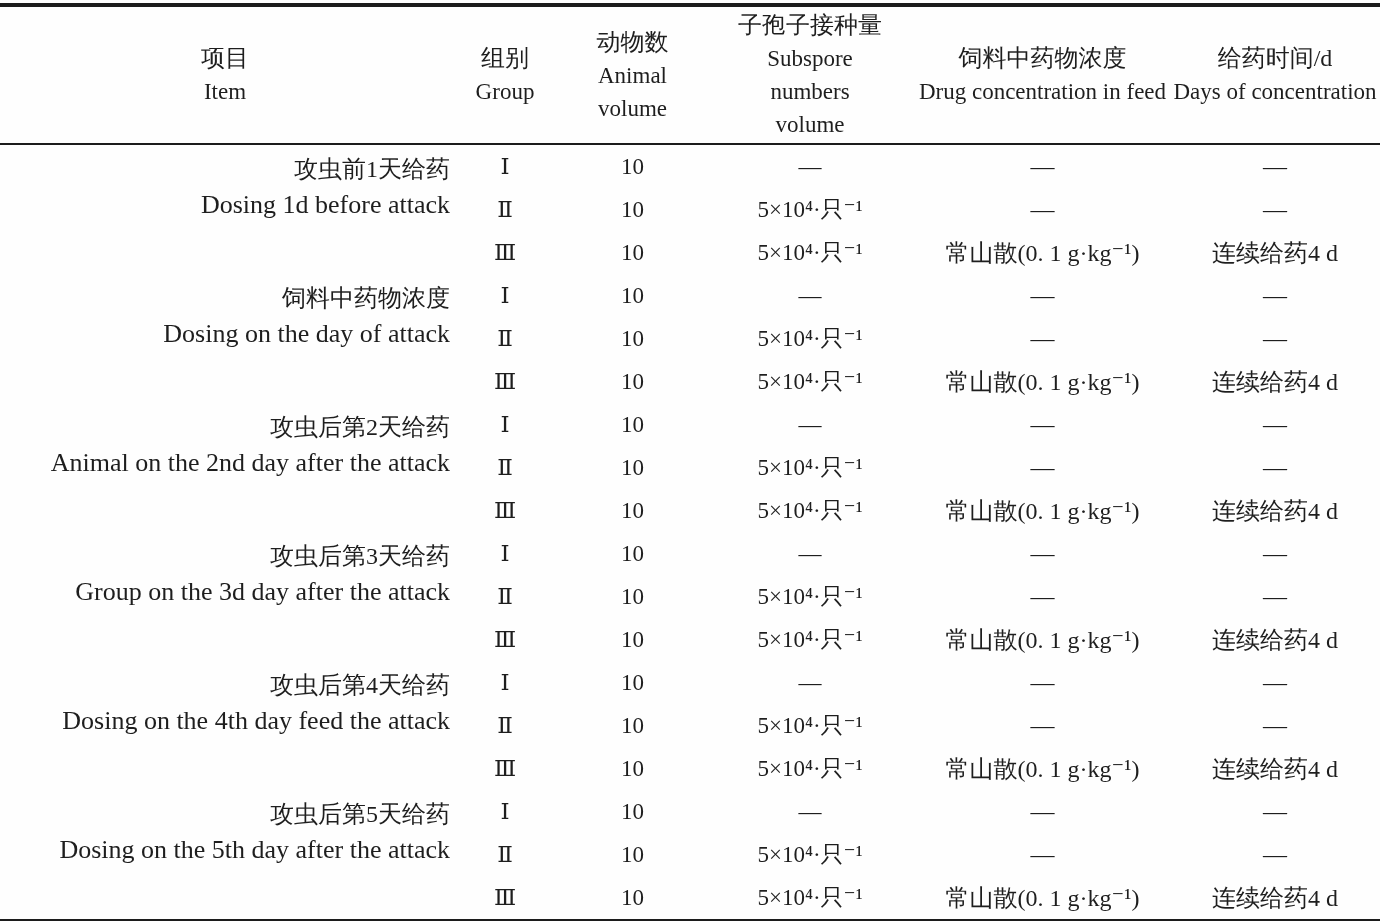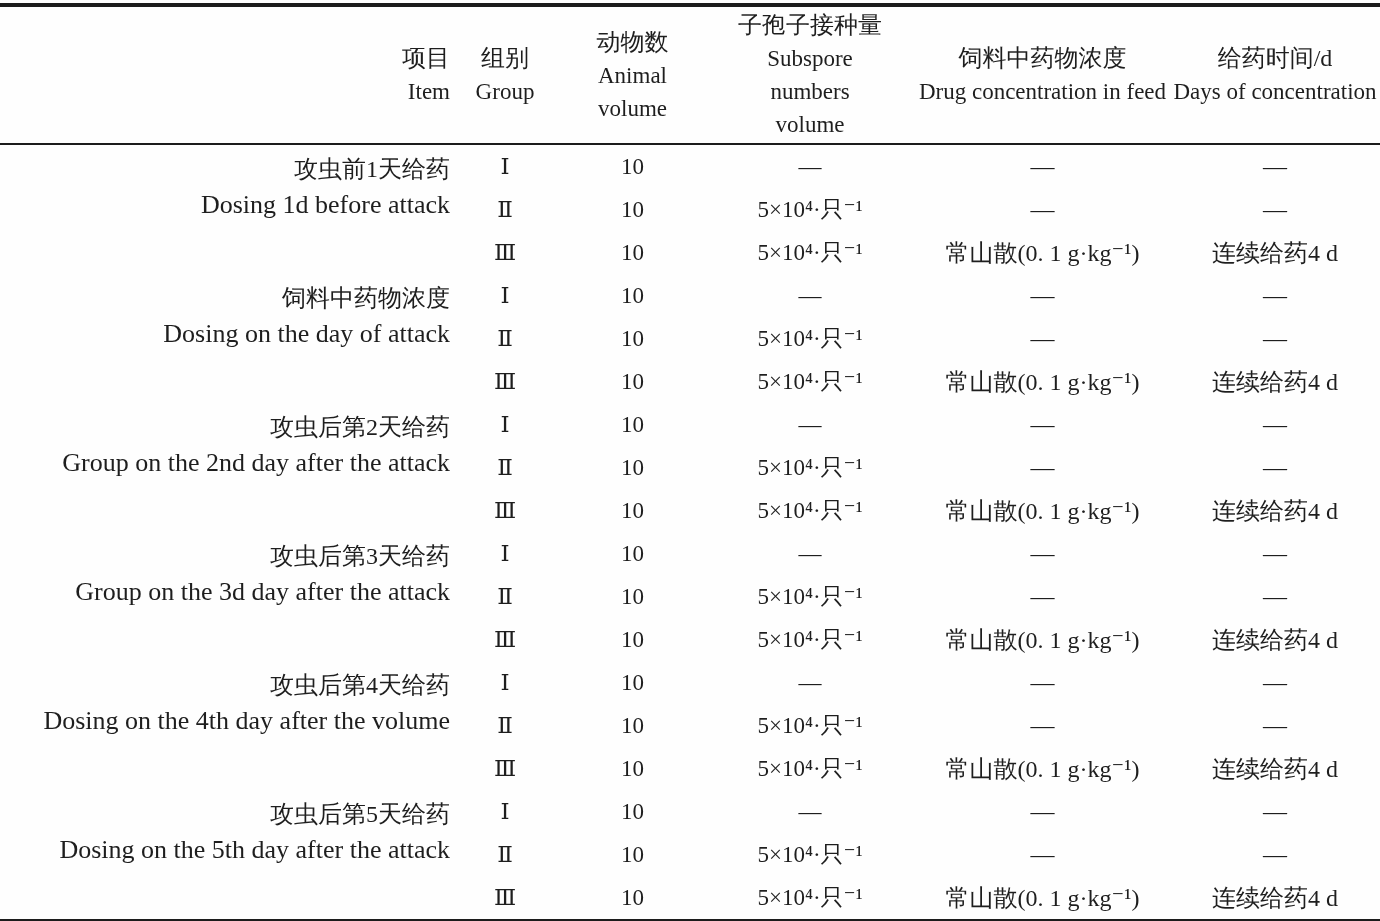--- a/index.html
+++ b/index.html
@@ -24,21 +24,21 @@
     border-bottom: 2px solid #1c1c1c;
     font-weight: normal;
     font-size: 23px;
     line-height: 33px;
     height: 136px;
     vertical-align: middle;
     text-align: center;
     padding: 0;
   }
   thead th .zh { font-size: 24px; }
-  thead th.col-item { text-align: right; }
+  thead th.col-item { text-align: center; }
   th .en-narrow { max-width: 125px; margin: 0 auto; }
   tbody td {
     font-size: 23px;
     height: 43px;
     padding: 0;
     text-align: center;
     vertical-align: middle;
     white-space: nowrap;
   }
   td.item-cell {
@@ -143,21 +143,21 @@
         <td>Ⅲ</td>
         <td>10</td>
         <td>5×10⁴·只⁻¹</td>
         <td class="cjk">常山散(0. 1 g·kg⁻¹)</td>
         <td class="cjk">连续给药4 d</td>
       </tr>
 
       <tr>
         <td class="item-cell" rowspan="3">
           <div class="zh">攻虫后第2天给药</div>
-          <div class="en">Group on the 2nd day after the attack</div>
+          <div class="en">Animal on the 2nd day after the attack</div>
         </td>
         <td>Ⅰ</td>
         <td>10</td>
         <td>—</td>
         <td class="cjk">—</td>
         <td class="cjk">—</td>
       </tr>
       <tr>
         <td>Ⅱ</td>
         <td>10</td>
@@ -195,21 +195,21 @@
         <td>Ⅲ</td>
         <td>10</td>
         <td>5×10⁴·只⁻¹</td>
         <td class="cjk">常山散(0. 1 g·kg⁻¹)</td>
         <td class="cjk">连续给药4 d</td>
       </tr>
 
       <tr>
         <td class="item-cell" rowspan="3">
           <div class="zh">攻虫后第4天给药</div>
-          <div class="en">Dosing on the 4th day after the volume</div>
+          <div class="en">Dosing on the 4th day feed the attack</div>
         </td>
         <td>Ⅰ</td>
         <td>10</td>
         <td>—</td>
         <td class="cjk">—</td>
         <td class="cjk">—</td>
       </tr>
       <tr>
         <td>Ⅱ</td>
         <td>10</td>

